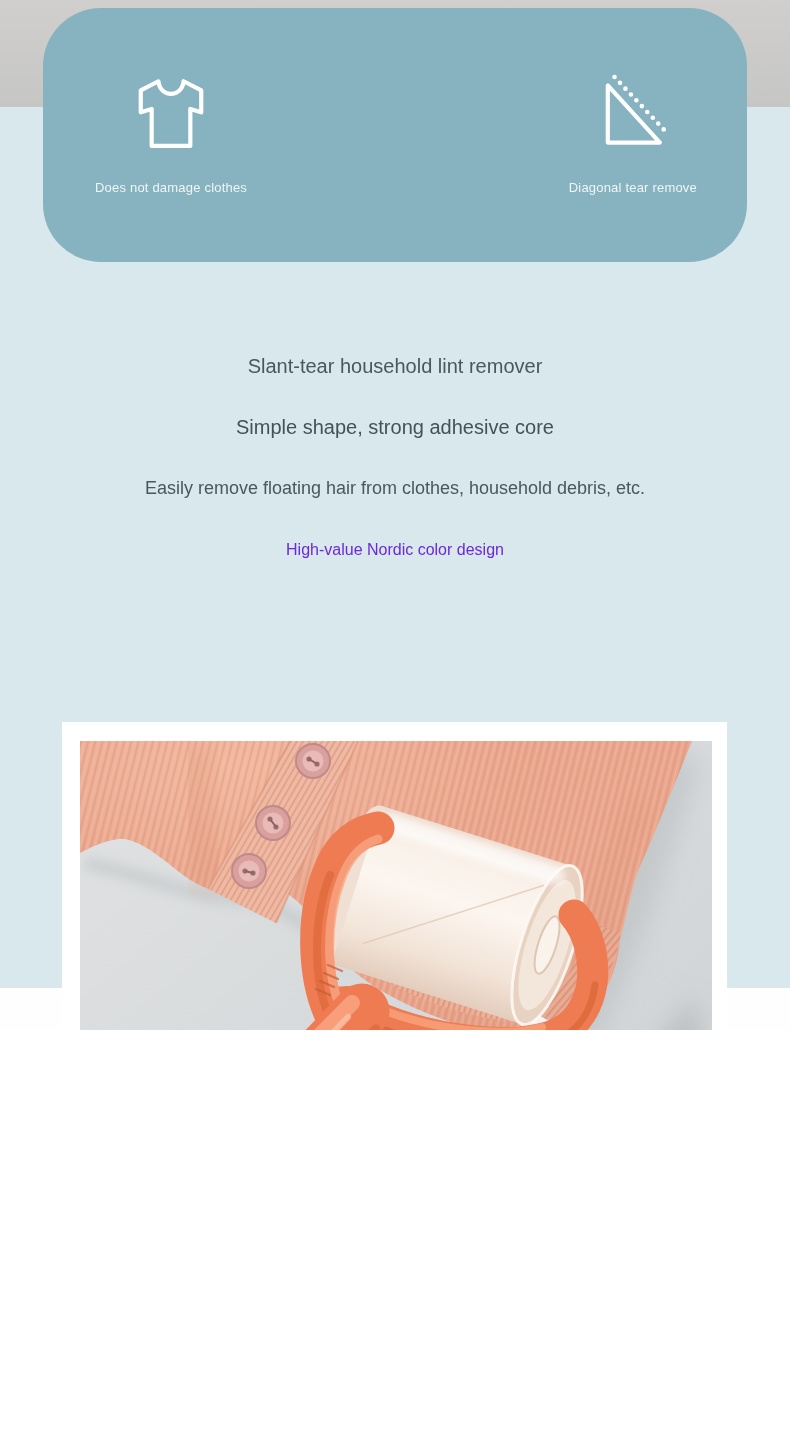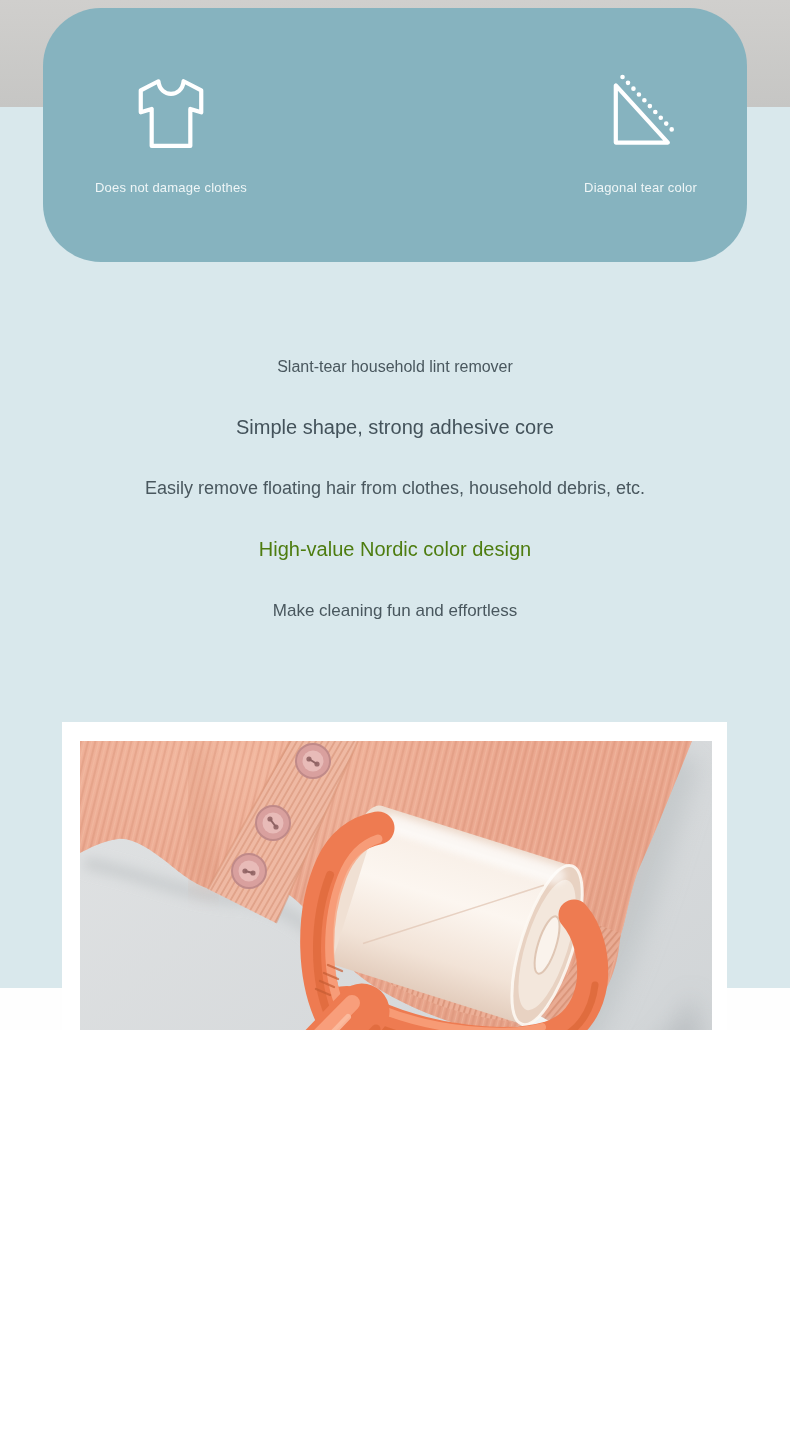--- a/index.html
+++ b/index.html
@@ -20,24 +20,24 @@
     display:flex; justify-content:space-between;
     padding:64px 50px 0 52px; box-sizing:border-box;
   }
   .feature { display:flex; flex-direction:column; align-items:center; }
   .feature svg { width:84px; height:84px; display:block; }
   .feature-label {
     margin-top:24px; font-size:13px; color:#eff6f7; letter-spacing:0.2px; white-space:nowrap;
   }
   .description { position:absolute; top:336px; left:0; width:790px; text-align:center; color:#49575e; }
   .description .line { line-height:61px; white-space:nowrap; }
-  .line-0 { font-size:16px; }
+  .line-0 { font-size:20px; }
   .line-1 { font-size:20px; color:#43525a; }
   .line-2 { font-size:18px; }
-  .line-3 { font-size:20px; color:#4d7c0f; }
+  .line-3 { font-size:16px; color:#6d28d9; }
   .line-4 { font-size:17px; }
   .photo-frame {
     position:absolute; left:62px; top:722px; width:665px; height:546px; background:#ffffff;
   }
   .photo {
     position:absolute; left:18px; top:19px; width:632px; height:508px;
     background:#d6d9db; overflow:hidden;
   }
   .photo svg.scene { display:block; width:632px; height:508px; }
 </style>
@@ -56,33 +56,32 @@
         <path d="M35 11 L14 22 L14 48 L27 44 L27 88 L73 88 L73 44 L86 48 L86 22 L65 11 C63 31 37 31 35 11 Z"></path>
       </svg>
       <div class="feature-label">Does not damage clothes</div>
     </div>
 
     <div class="feature">
       <svg viewBox="0 0 100 100" fill="none" stroke="#ffffff" stroke-width="5" stroke-linejoin="round" stroke-linecap="round">
         <path d="M20 16 L20 84 L82 84 Z"></path>
         <path d="M28 6 L90 72" stroke-dasharray="0 9.5" stroke-width="5.5"></path>
       </svg>
-      <div class="feature-label">Diagonal tear color</div>
+      <div class="feature-label">Diagonal tear remove</div>
     </div>
 
 
 
   </div>
 
   <div class="description">
     <div class="line line-0">Slant-tear household lint remover</div>
     <div class="line line-1">Simple shape, strong adhesive core</div>
     <div class="line line-2">Easily remove floating hair from clothes, household debris, etc.</div>
     <div class="line line-3">High-value Nordic color design</div>
-    <div class="line line-4">Make cleaning fun and effortless</div>
   </div>
 
   <div class="photo-frame">
     <div class="photo">
       <svg class="scene" viewBox="0 0 632 508">
         <defs>
           <linearGradient id="floorG" x1="0" y1="0" x2="1" y2="1">
             <stop offset="0" stop-color="#e0e2e3"></stop>
             <stop offset="0.55" stop-color="#d6d9db"></stop>
             <stop offset="1" stop-color="#cdd1d3"></stop>

